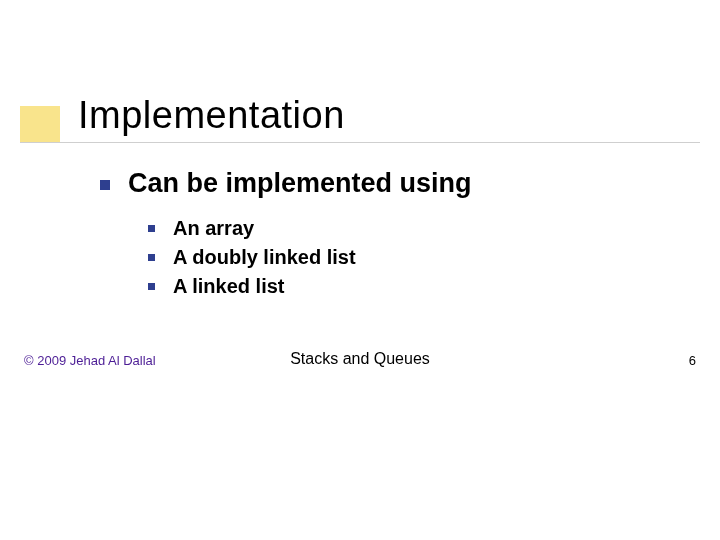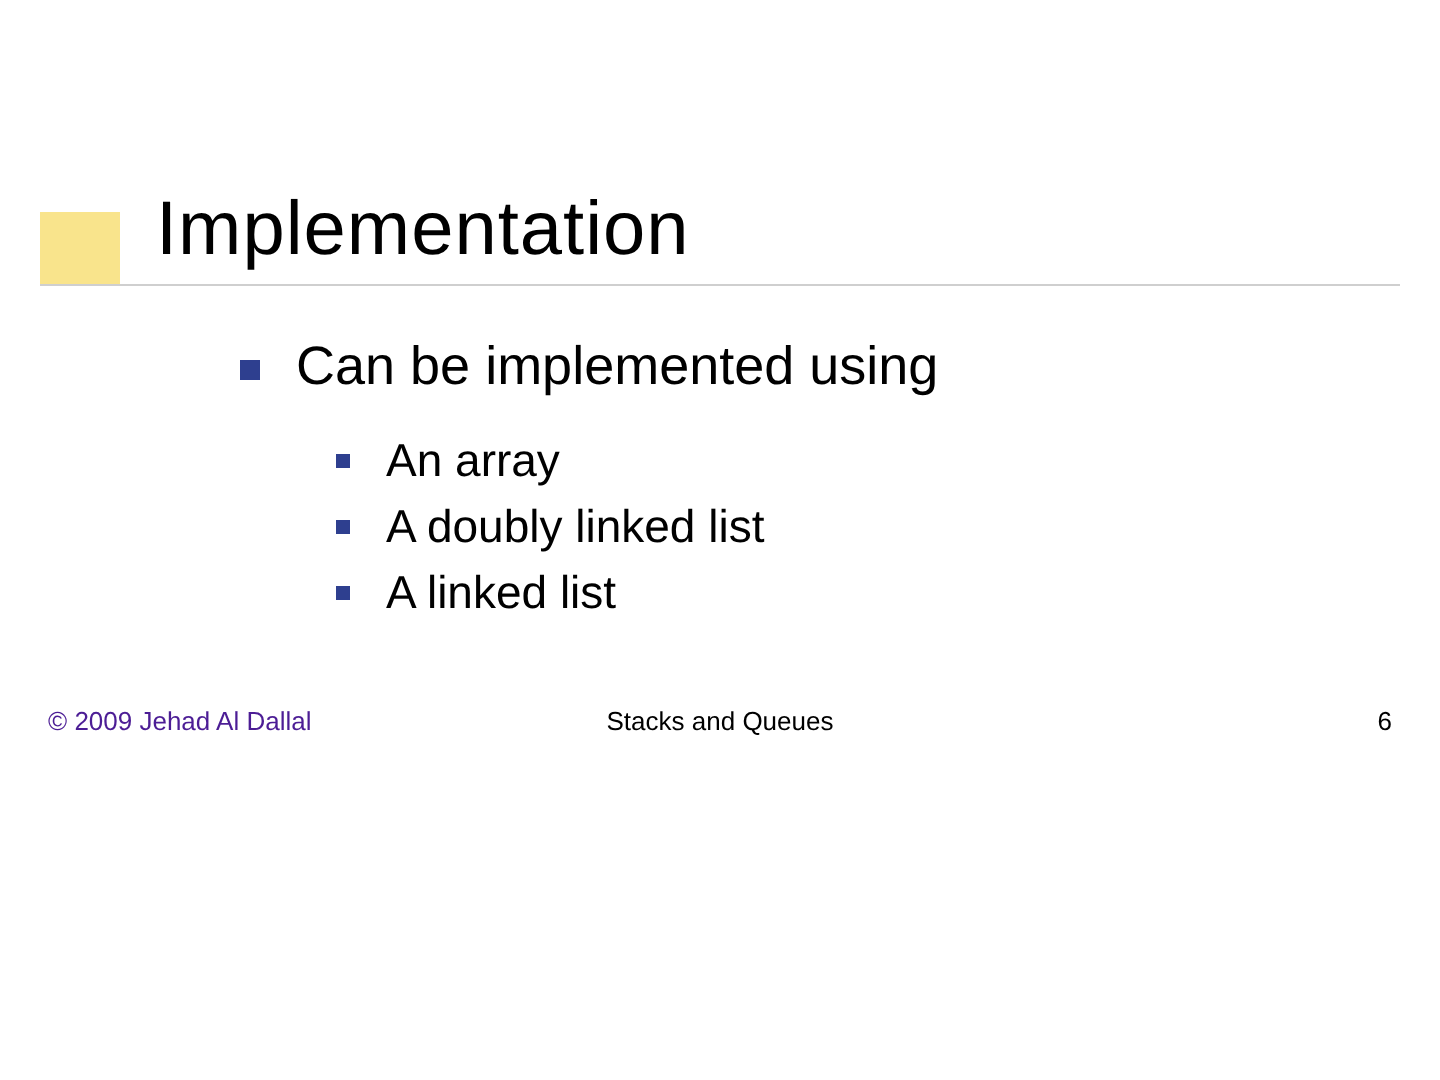--- a/index.html
+++ b/index.html
@@ -39,22 +39,23 @@
   .underline {
     position: absolute;
     left: 20px;
     top: 142px;
     width: 680px;
     height: 1px;
     background: #cfcfcf;
   }
   .body {
     position: absolute;
-    left: 120px;
+    left: 100px;
     top: 168px;
+    font-weight: bold;
   }
   .row {
     display: flex;
     align-items: center;
     margin-bottom: 6px;
   }
   .bullet-lg {
     width: 10px;
     height: 10px;
     background: #2e3f8f;
@@ -73,36 +74,36 @@
     margin-bottom: 6px;
   }
   .bullet-sm {
     width: 7px;
     height: 7px;
     background: #2e3f8f;
     flex: 0 0 auto;
     margin-right: 18px;
   }
   .lvl2-text {
-    font-size: 23px;
+    font-size: 20px;
   }
   .footer-left {
     position: absolute;
     left: 24px;
     bottom: 20px;
     font-size: 13px;
     color: #4c1d95;
   }
   .footer-center {
     position: absolute;
     left: 0;
     right: 0;
     bottom: 20px;
     text-align: center;
-    font-size: 13px;
+    font-size: 16px;
     color: #000;
   }
   .footer-right {
     position: absolute;
     right: 24px;
     bottom: 20px;
     font-size: 13px;
     color: #000;
   }
 </style>

